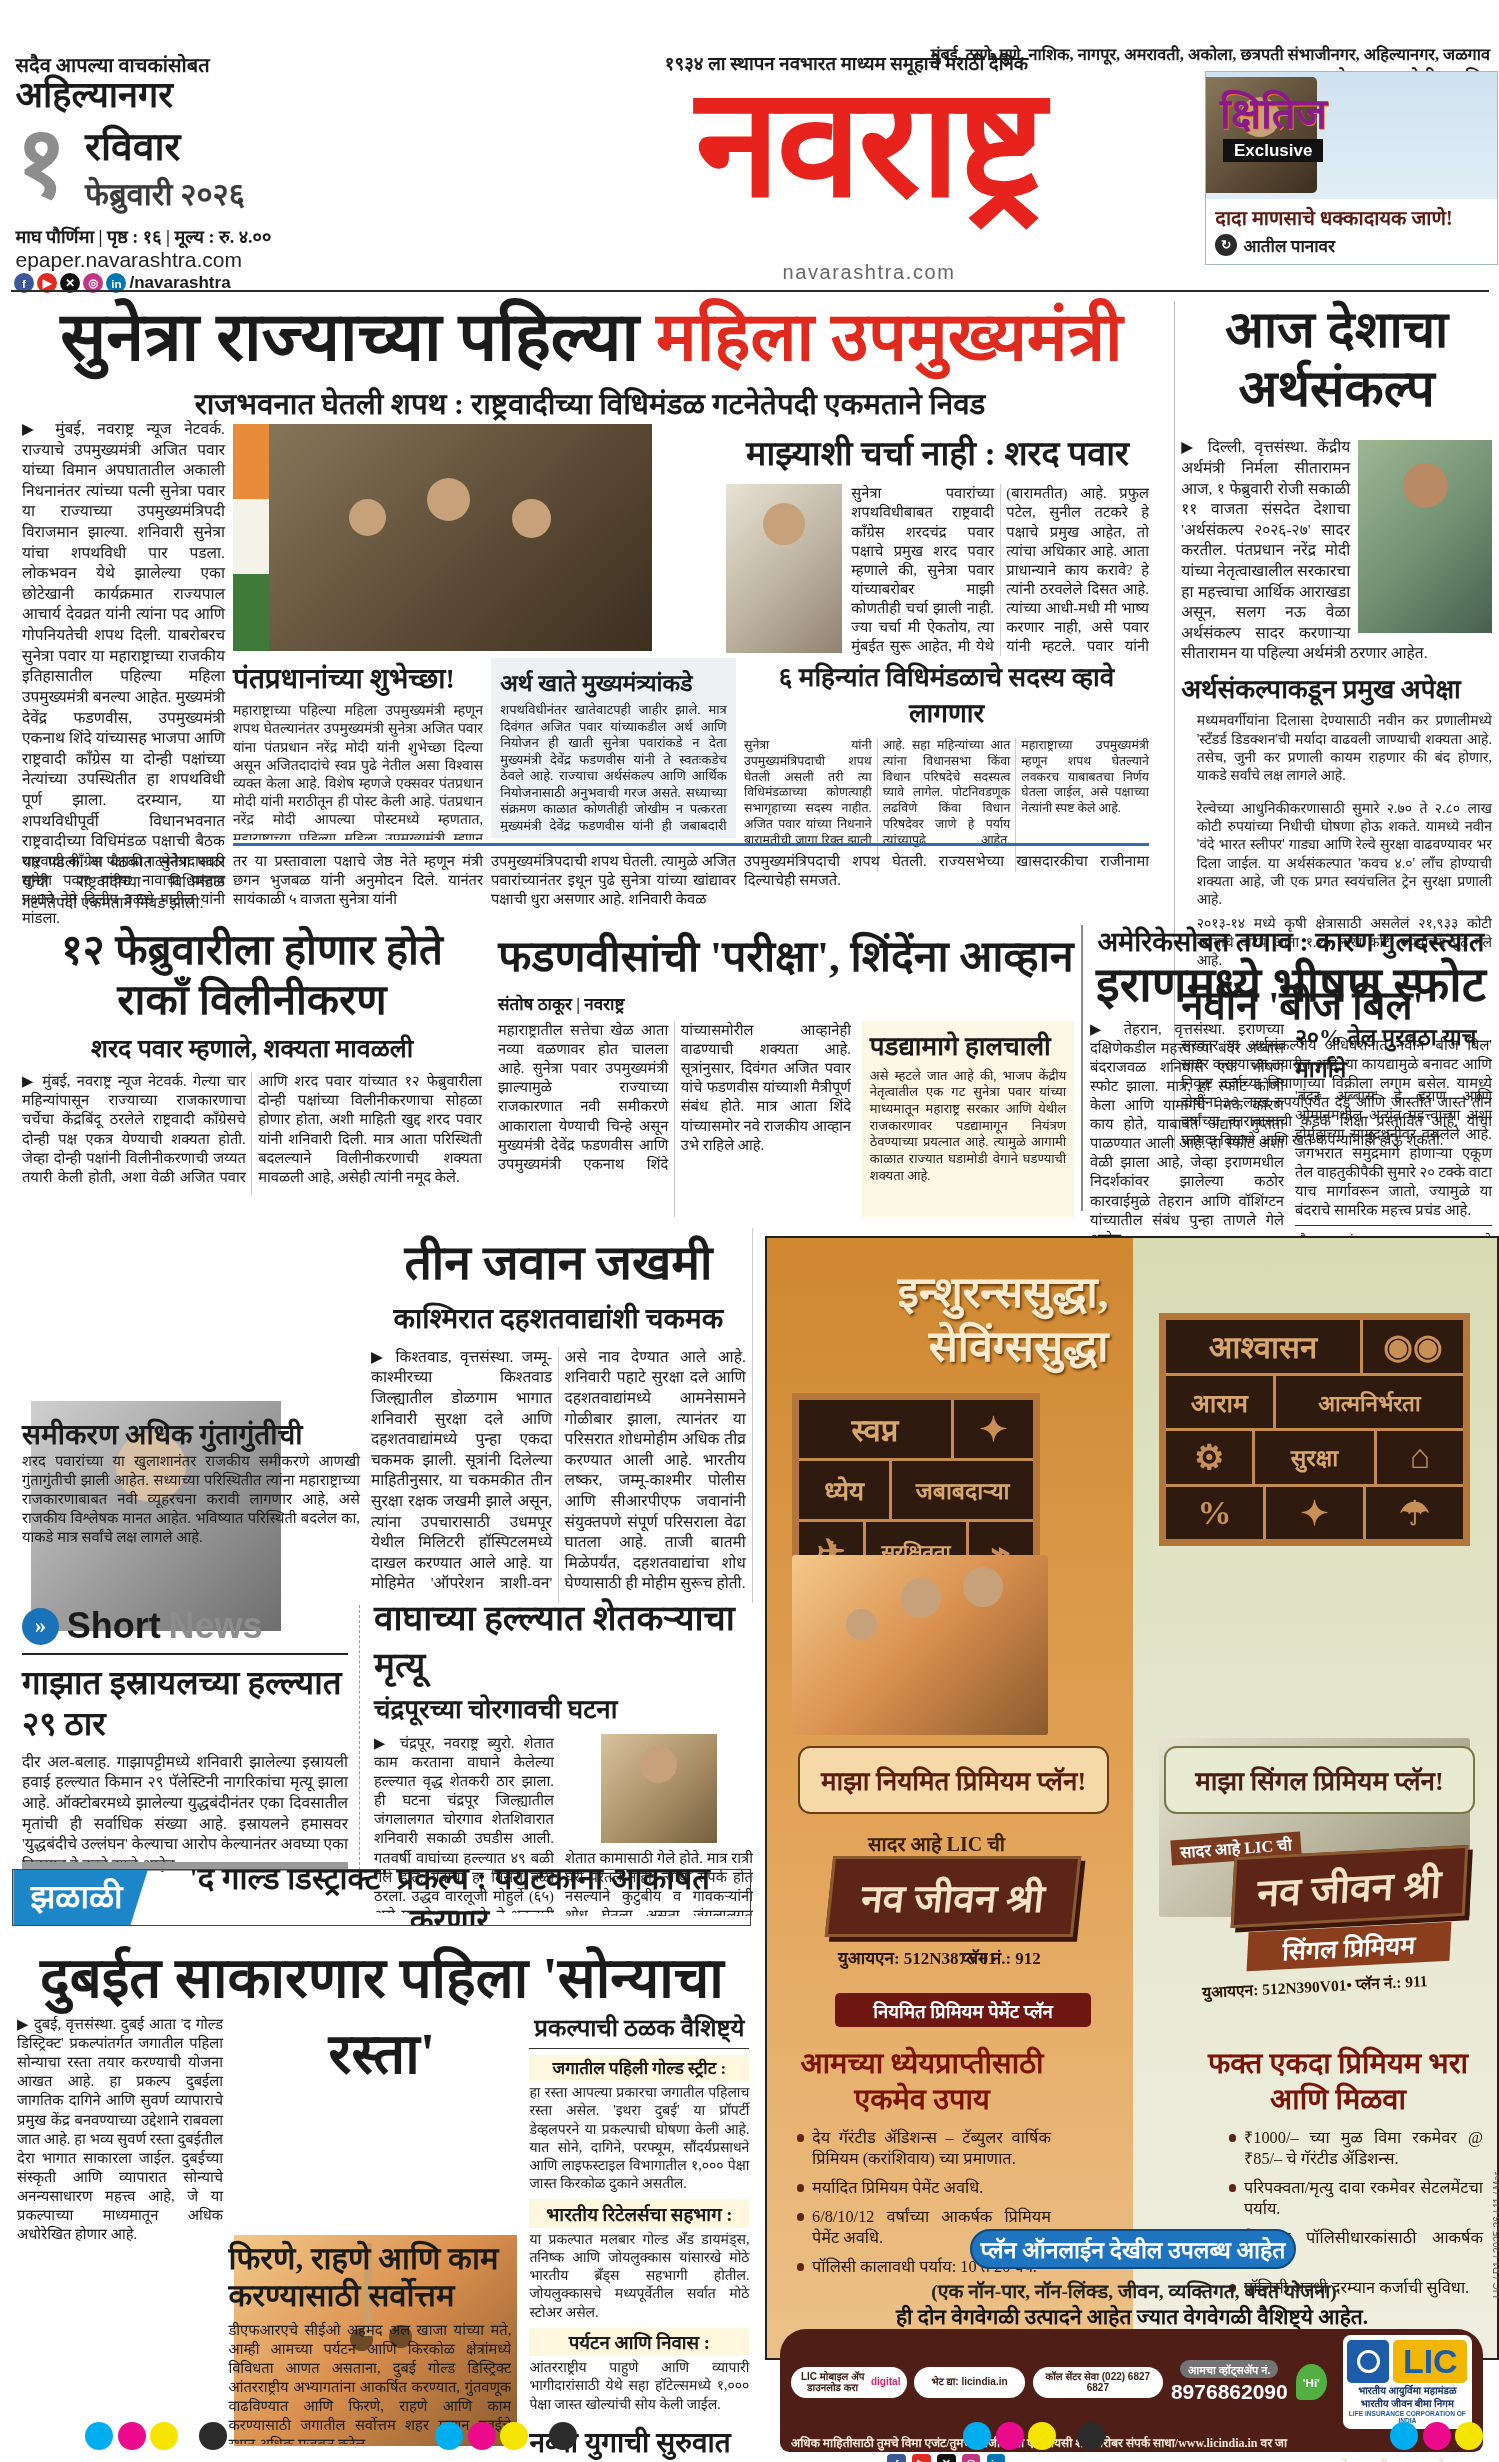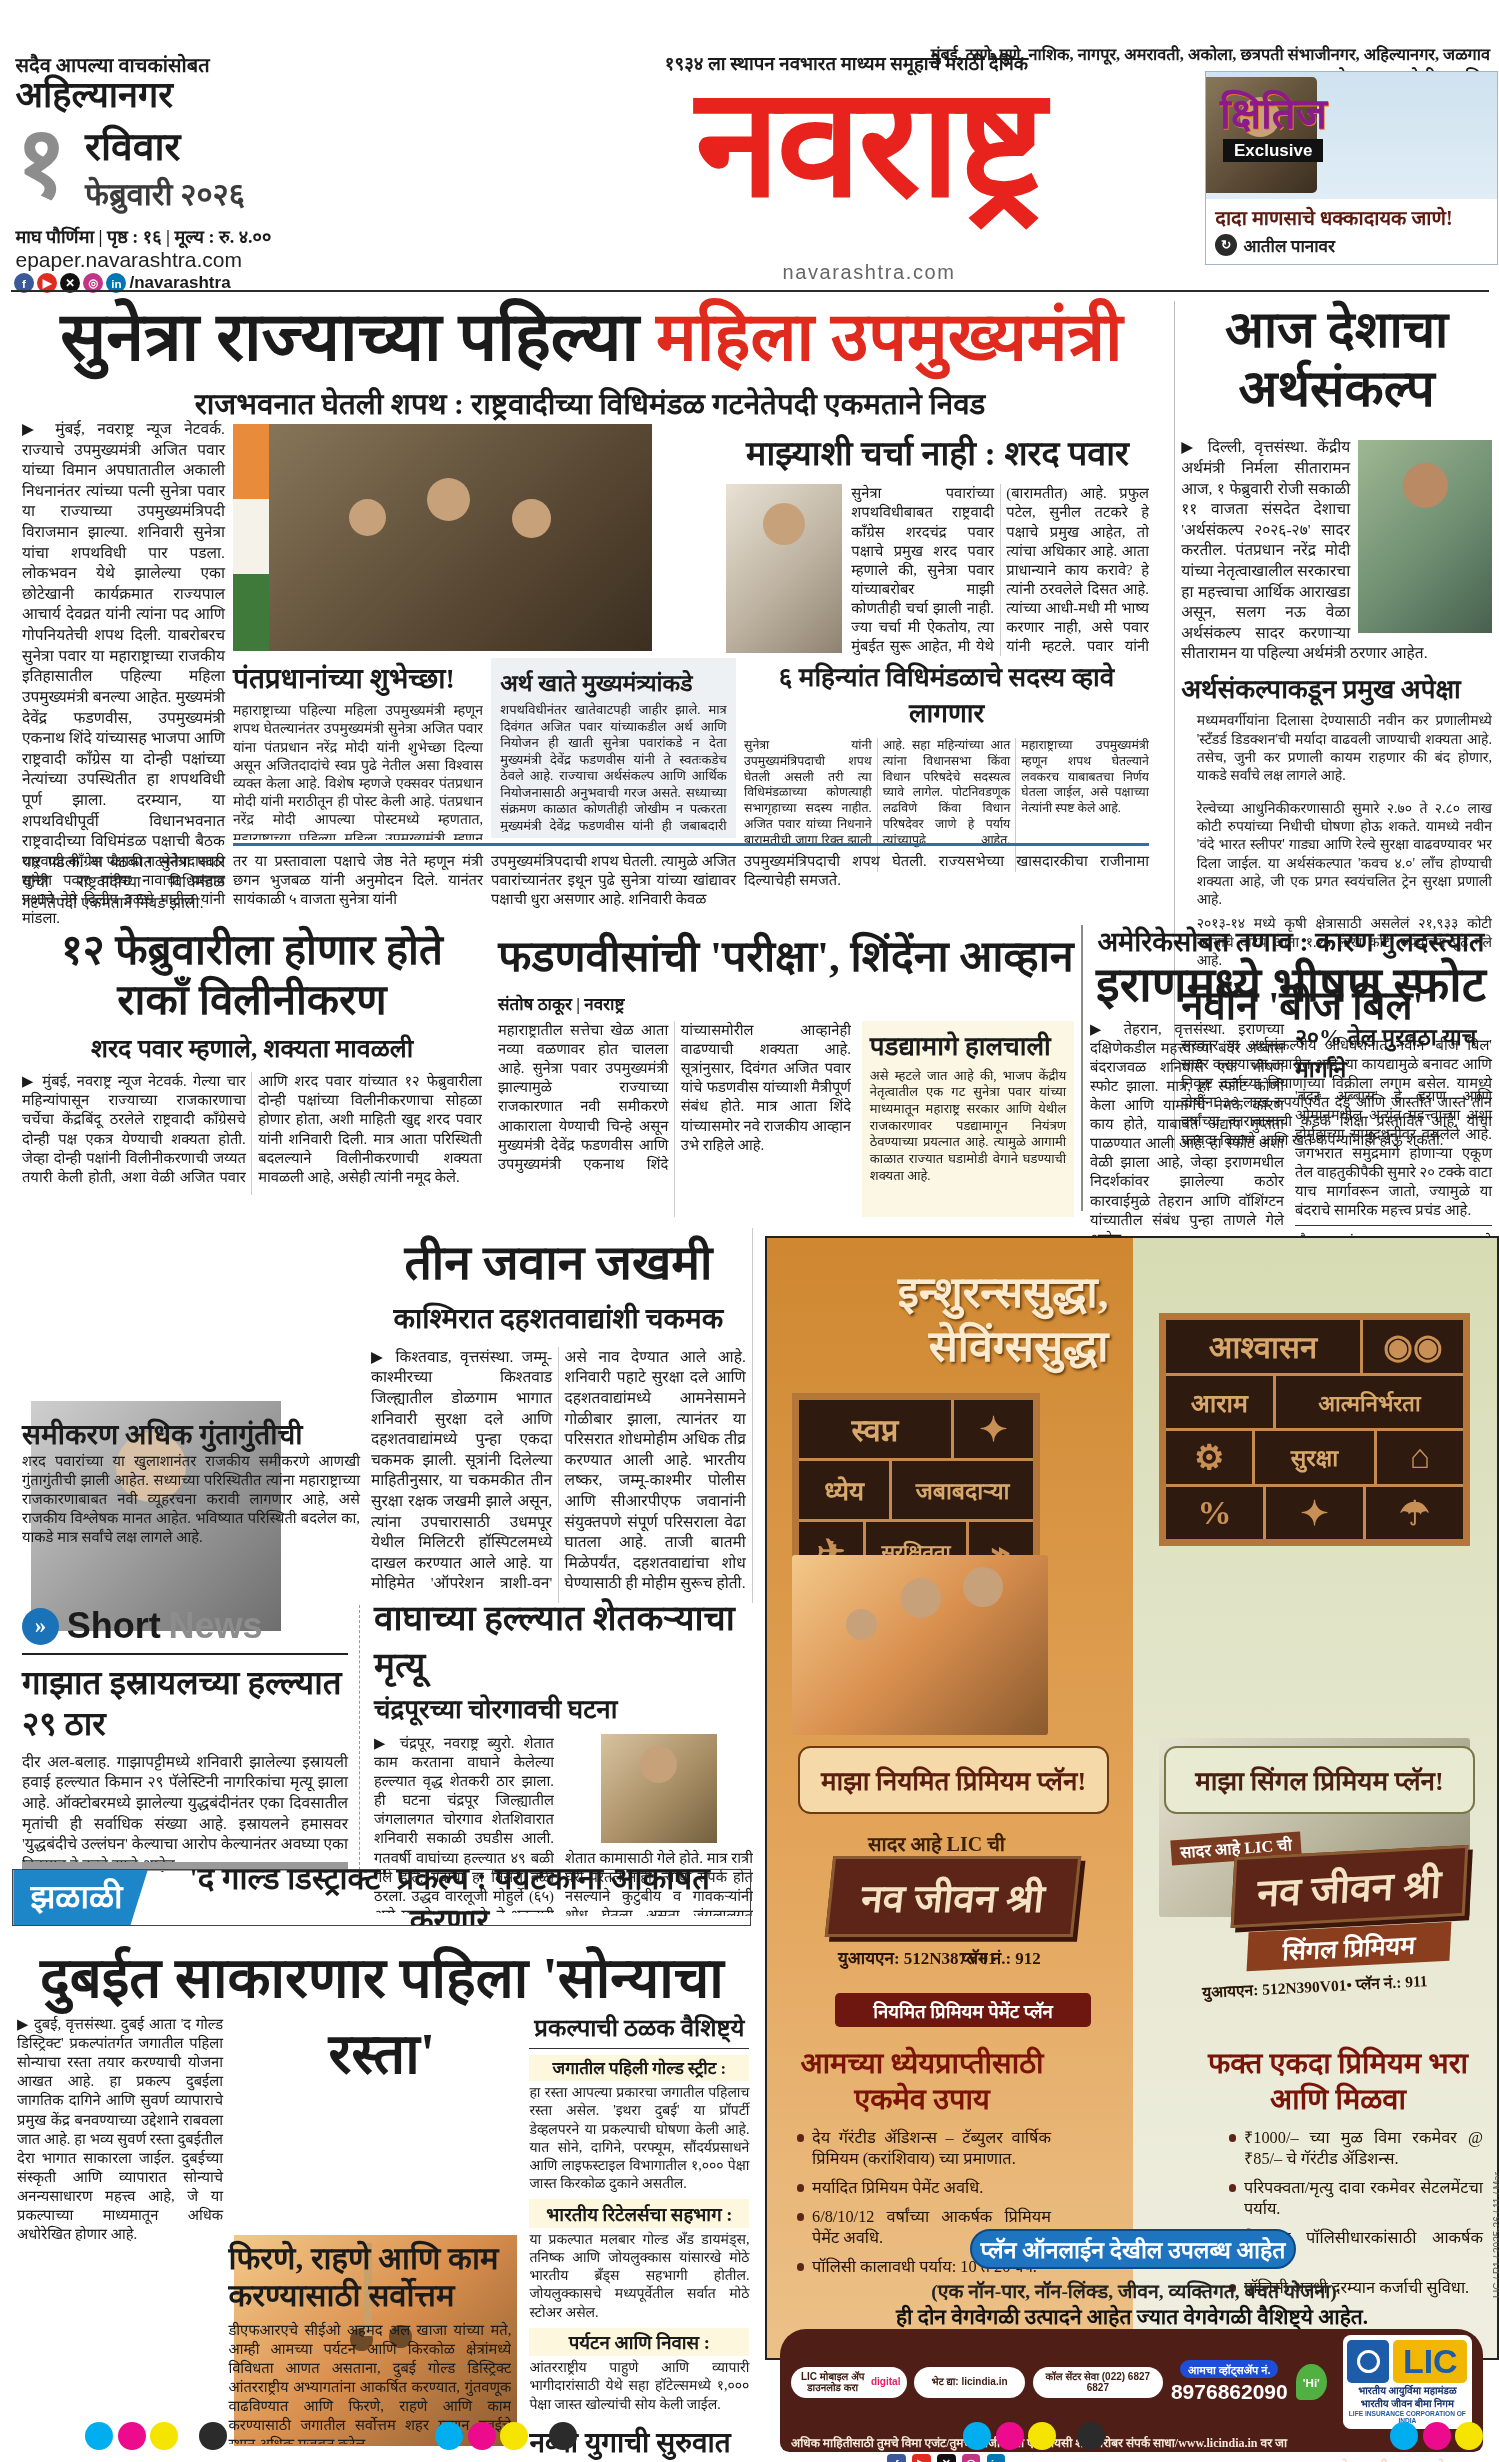--- a/index.html
+++ b/index.html
@@ -108,21 +108,21 @@
         display:flex;align-items:center;justify-content:center;text-align:center;
         color:#f6e3c6;font-size:18px;font-weight:bold;line-height:1.3;padding:12.4px}
   .pill-blue{background:#1f74c0;border:2.3px solid #0b4a85;color:#fff;border-radius:22px;
              display:flex;align-items:center;justify-content:center;font-size:23px;font-weight:bold}
   .adnote1{font-size:19.4px;font-weight:bold;color:#222;text-align:center}
   .adnote2{font-size:21px;font-weight:bold;color:#111;text-align:center}
   .ad-footer{background:#4f1f17;border-radius:26px 26px 9.3px 9.3px;color:#fff}
   .wpill{background:#fff;border-radius:15.5px;color:#3a1c12;font-size:10px;font-weight:bold;
          display:flex;align-items:center;justify-content:center;text-align:center;
          font-family:"Liberation Sans",sans-serif;padding:1.6px 6.2px;line-height:1.15}
-  .gpill{background:#1d4ed8;border-radius:14px;color:#fff;font-size:11px;font-weight:bold;
+  .gpill{background:#737373;border-radius:14px;color:#fff;font-size:11px;font-weight:bold;
          display:flex;align-items:center;justify-content:center;font-family:"Liberation Sans",sans-serif;padding:1.6px 7.8px}
   .wa-num{font-size:21px;font-weight:bold;color:#fff;font-family:"Liberation Sans",sans-serif}
   .hi-bub{width:36px;height:36px;border-radius:50% 50% 50% 4.7px;background:#52b043;color:#fff;
           display:flex;align-items:center;justify-content:center;font-size:11.6px;font-weight:bold;
           font-family:"Liberation Sans",sans-serif}
   .ad-info{font-size:12px;font-weight:bold;color:#f5e9d8}
   .ad-follow{font-size:12.4px;font-weight:bold;color:#fff;display:flex;align-items:center;gap:6.2px}
   .fic{width:18.6px;height:18.6px;border-radius:3.9px;display:inline-flex;align-items:center;justify-content:center;
        color:#fff;font-size:11px;font-weight:bold;font-family:"Liberation Sans",sans-serif}
   .licbox{background:#fff;border-radius:7.8px;padding:4.7px;text-align:center}

